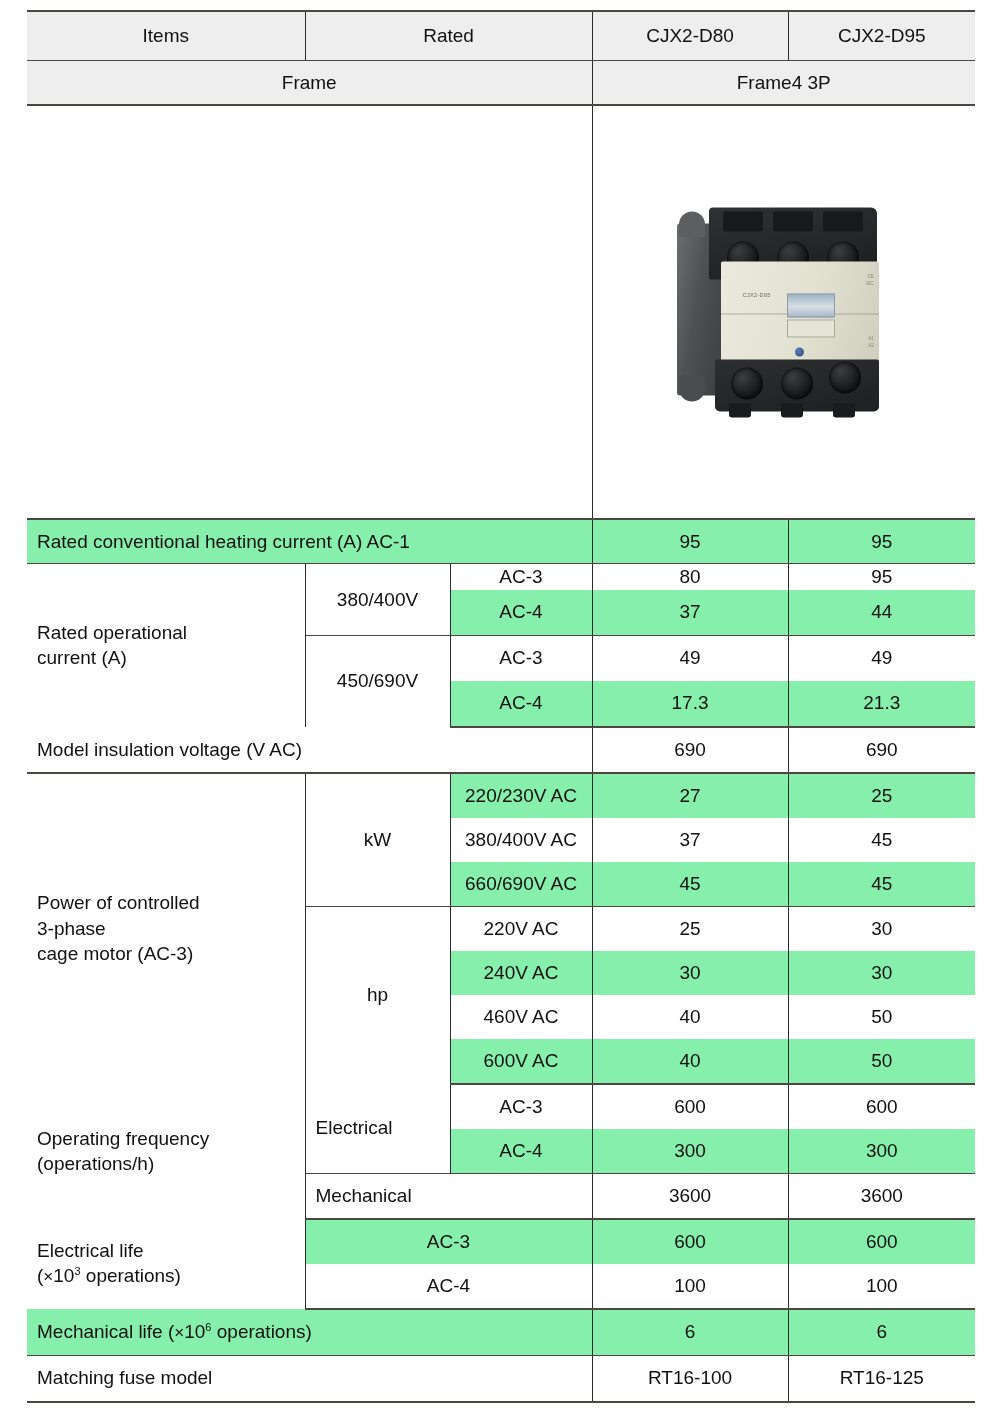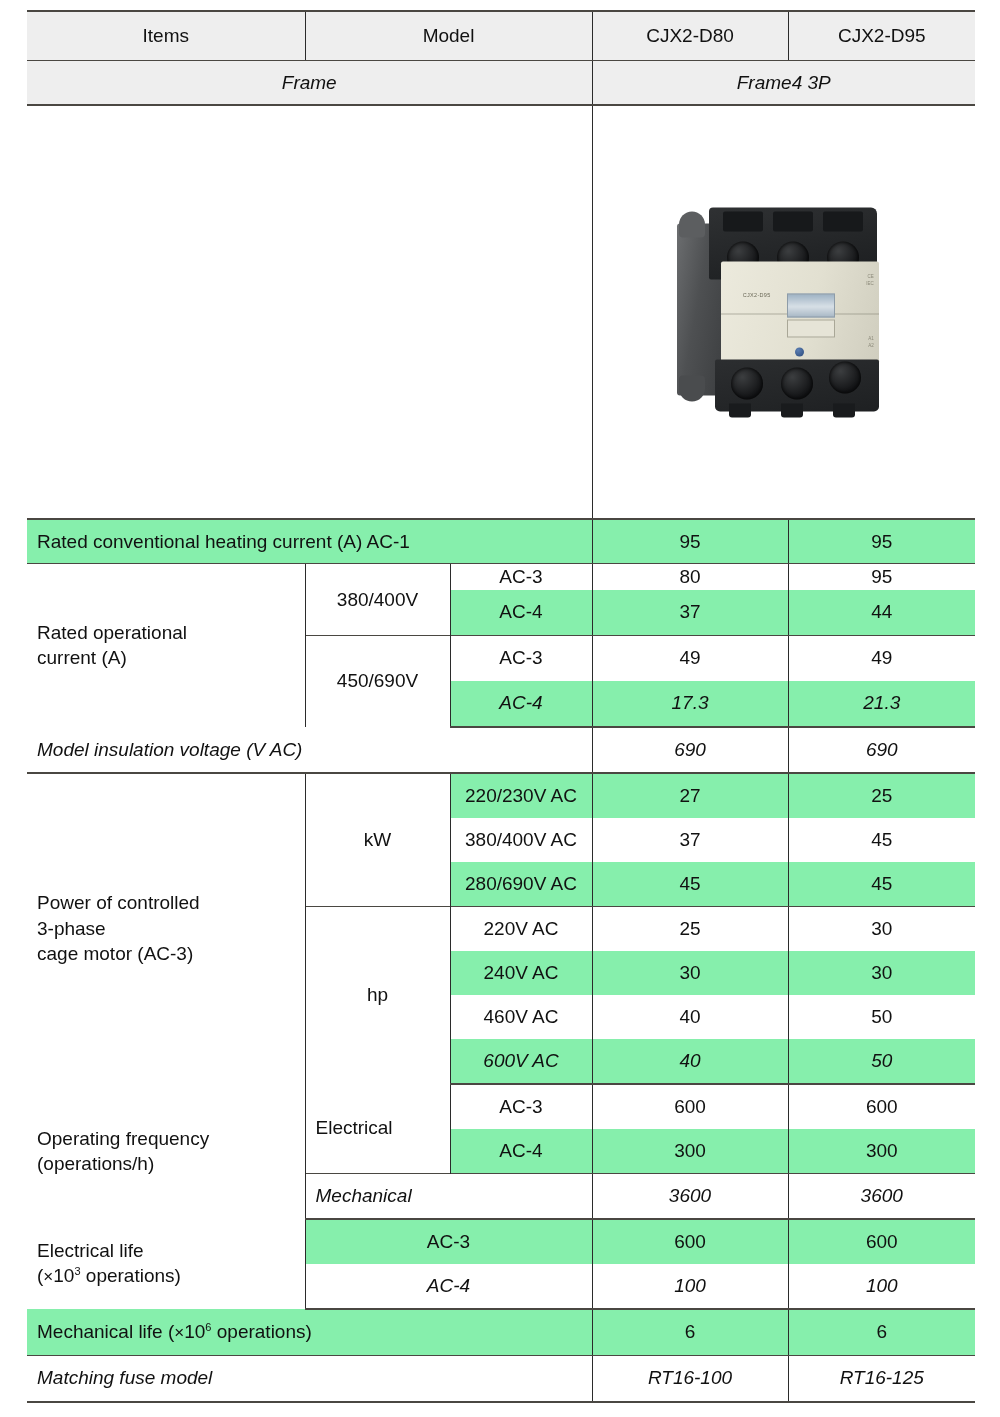--- a/index.html
+++ b/index.html
@@ -36,21 +36,21 @@
     padding: 0 10px;
     vertical-align: middle;
     line-height: 1.35;
     font-size: 19px;
     color: #111;
   }
 
   
   .bt  { border-top: 2px solid #4a4742 !important; }
   .bt1 { border-top: 1px solid #4a4742 !important; }
-  .bb  { border-bottom: 2px solid #4a4742 !important; font-style: italic; }
+  .bb  { border-bottom: 2px solid #4a4742 !important; }
   .bb1 { border-bottom: 1px solid #4a4742 !important; }
   .bl1 { border-left: 1px solid #2b2b2b !important; }
   .br1 { border-right: 1px solid #2b2b2b !important; }
 
   
   .hdr   { background: #eeeeee; }
   .green { background: #86efac; }
   .white { background: #ffffff; }
 
   
@@ -181,21 +181,21 @@
     <col style="width:278px">
     <col style="width:145px">
     <col style="width:142px">
     <col style="width:196px">
     <col style="width:187px">
   </colgroup>
   <tbody>
 
     <tr>
       <td class="hdr c bt bb1 br1" style="height:48px">Items</td>
-      <td class="hdr c bt bb1 br1" colspan="2">Model</td>
+      <td class="hdr c bt bb1 br1" colspan="2">Rated</td>
       <td class="hdr c bt bb1 br1">CJX2-D80</td>
       <td class="hdr c bt bb1">CJX2-D95</td>
     </tr>
 
     <tr>
       <td class="hdr c bb br1" colspan="3" style="height:43px">Frame</td>
       <td class="hdr c bb" colspan="2">Frame4  3P</td>
     </tr>
 
     <tr>
@@ -284,21 +284,21 @@
       <td class="green c br1" style="height:44px">220/230V AC</td>
       <td class="green c br1">27</td>
       <td class="green c">25</td>
     </tr>
     <tr>
       <td class="white c br1" style="height:44px">380/400V AC</td>
       <td class="white c br1">37</td>
       <td class="white c">45</td>
     </tr>
     <tr>
-      <td class="green c br1 bb1" style="height:44px">280/690V AC</td>
+      <td class="green c br1 bb1" style="height:44px">660/690V AC</td>
       <td class="green c br1 bb1">45</td>
       <td class="green c bb1">45</td>
     </tr>
 
     <tr>
       <td class="white c bl1 br1 bt1" rowspan="4">hp</td>
       <td class="white c br1 bt1" style="height:44px">220V AC</td>
       <td class="white c br1 bt1">25</td>
       <td class="white c bt1">30</td>
     </tr>

